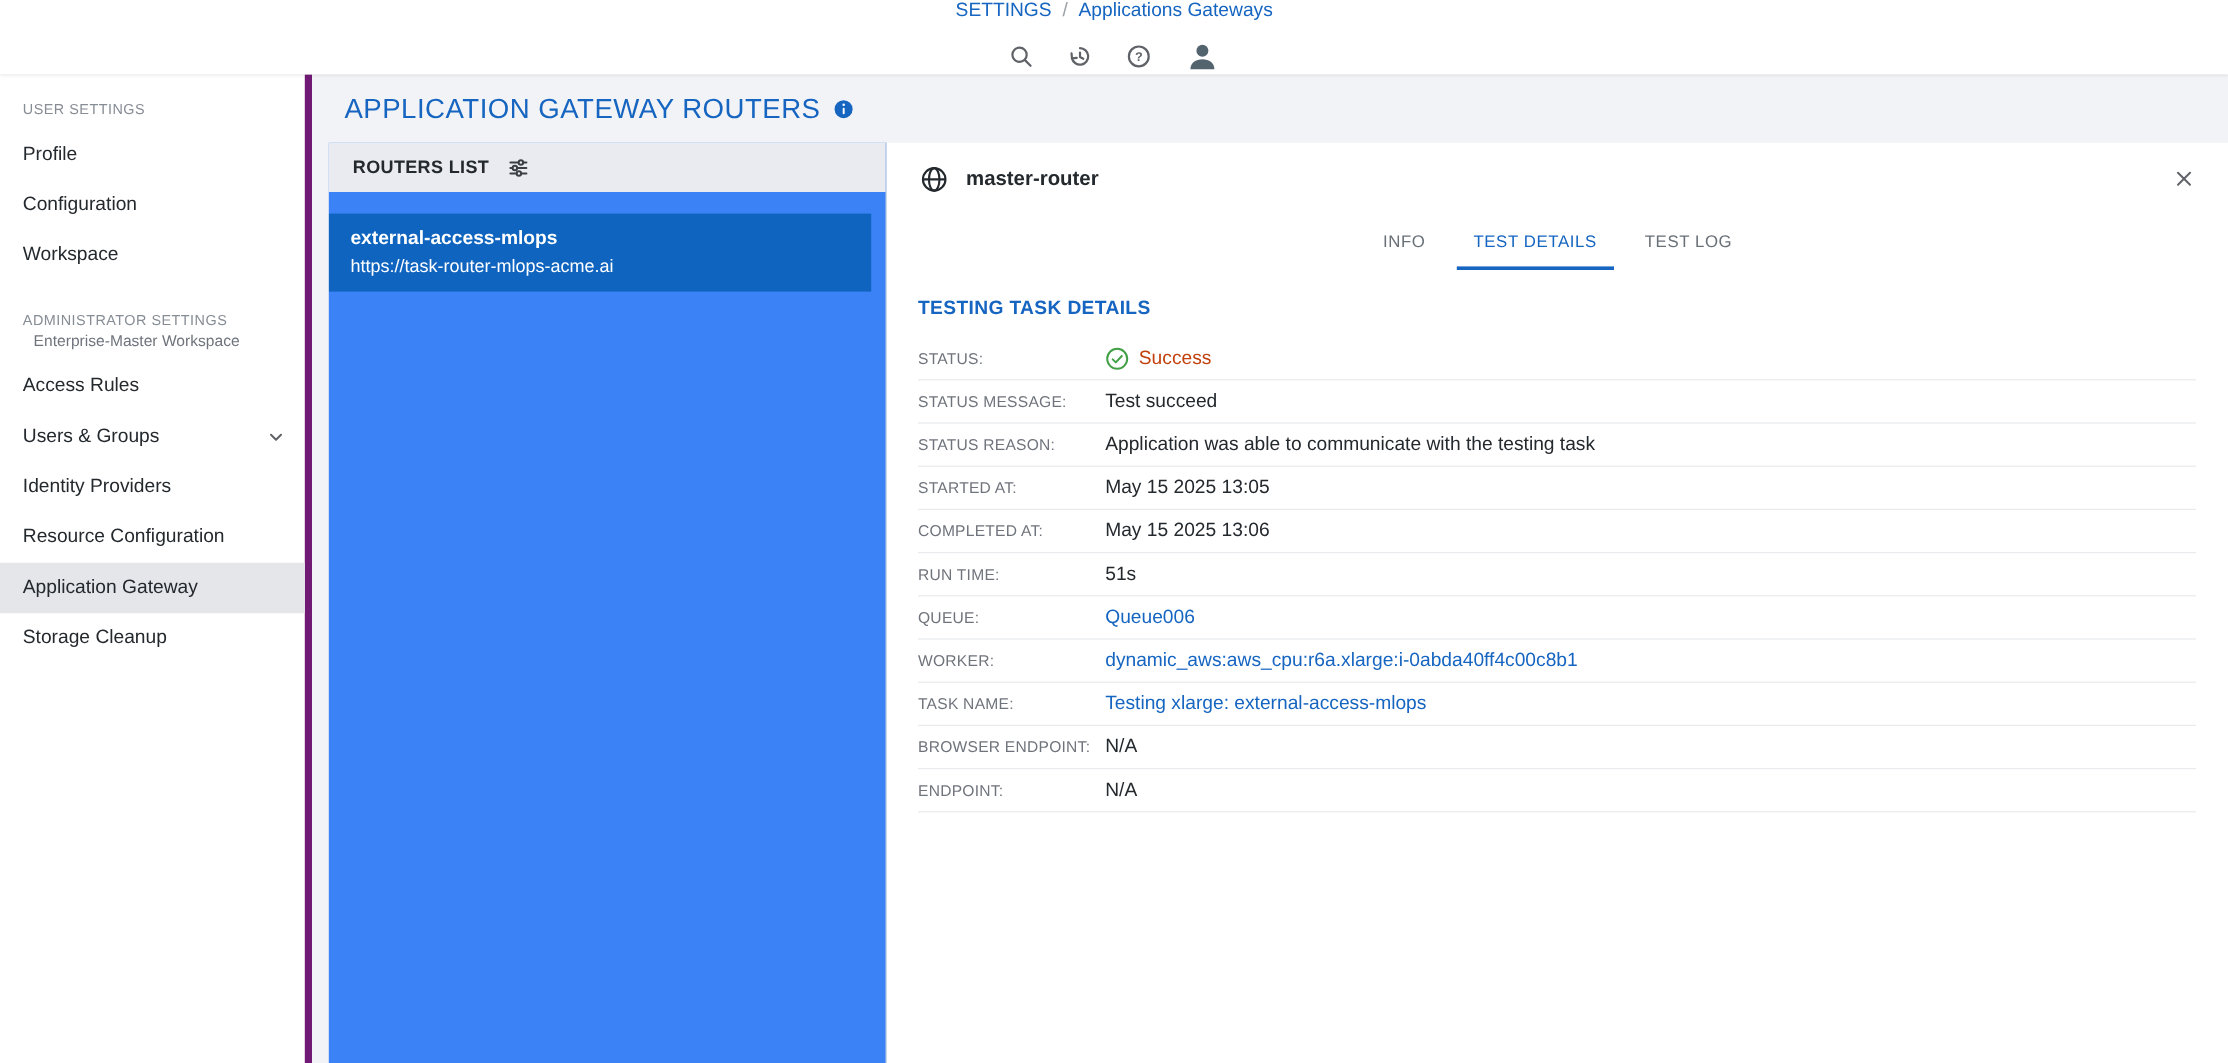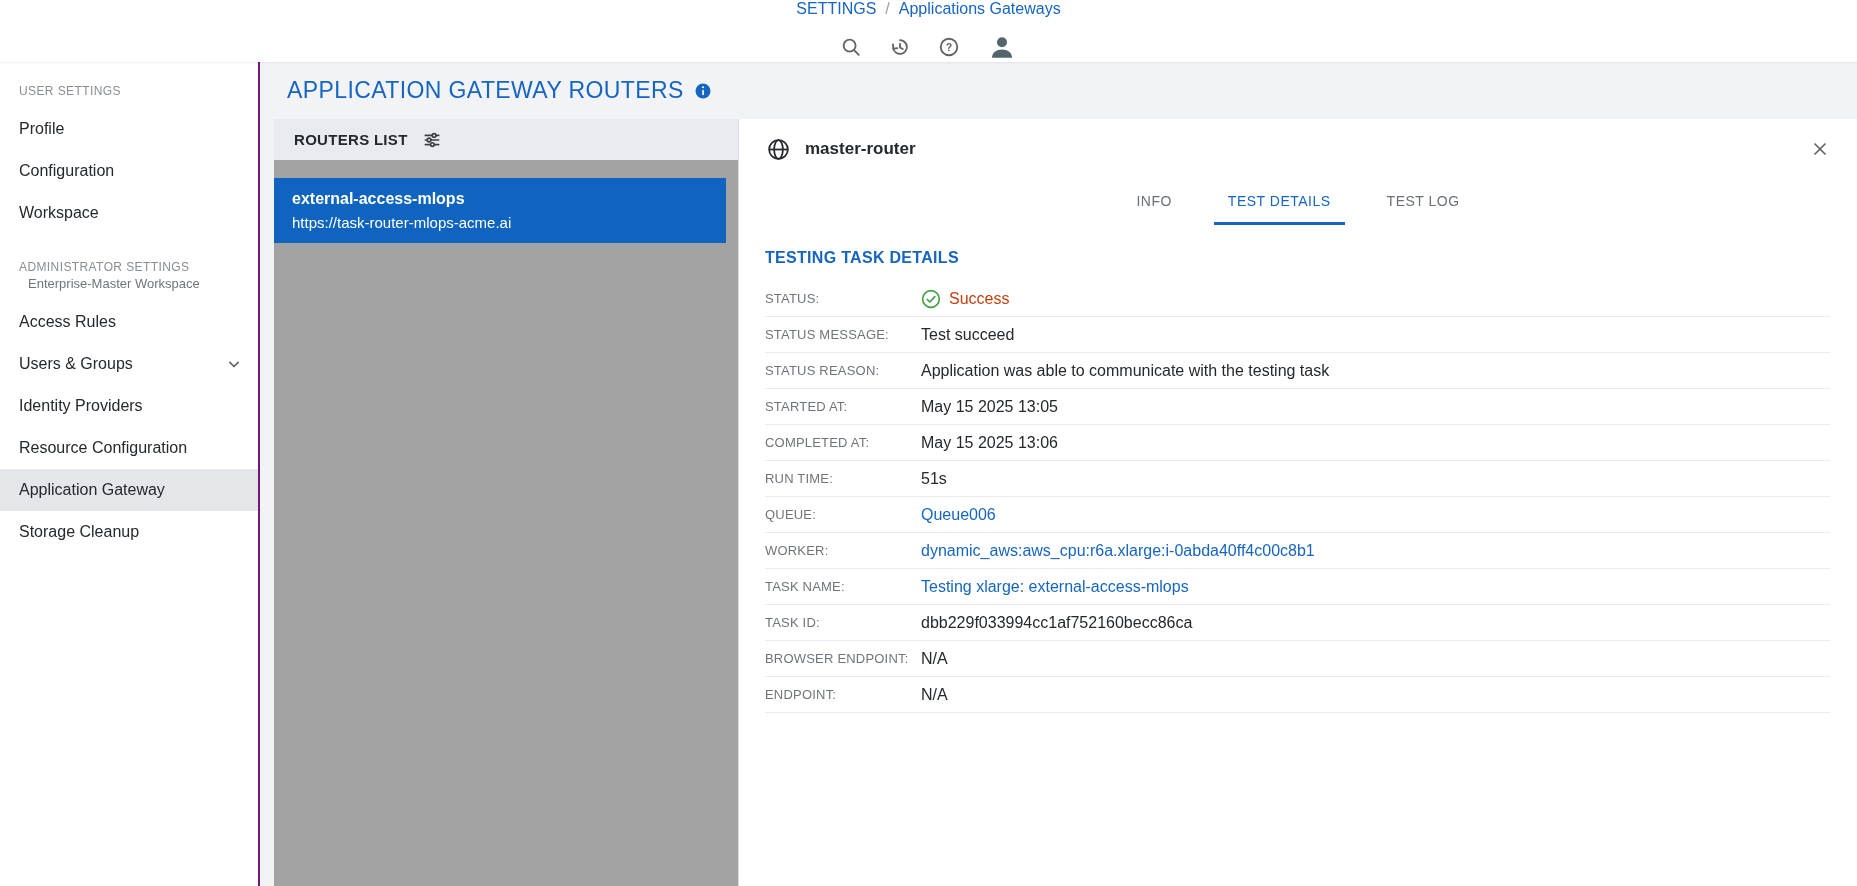--- a/index.html
+++ b/index.html
@@ -21,56 +21,56 @@
   .breadcrumb { display: flex; align-items: center; gap: 9px; font-size: 16px; color: #1665c1; }
   .crumb { cursor: pointer; }
   .crumb-sep { color: #9aa0a6; }
   .topbar-actions { display: flex; align-items: center; gap: 27px; }
   .icon-btn { display: inline-flex; align-items: center; justify-content: center; cursor: pointer; }
 
   
   .shell { display: flex; height: 824px; }
 
   
-  .sidebar { width: 260px; flex-shrink: 0; background: #fff; border-right: 2px solid #701a75; padding-top: 22px; }
+  .sidebar { width: 260px; flex-shrink: 0; background: #fff; border-right: 6px solid #701a75; padding-top: 22px; }
   .side-section-label { font-size: 12px; color: #878d95; letter-spacing: .4px; padding: 0 19px; margin: 0 0 10px; }
   .side-sub-label { font-size: 13px; color: #6f747c; padding-left: 28px; margin: 2px 0 10px; }
   .side-item {
     height: 42px; display: flex; align-items: center; justify-content: space-between;
     padding: 0 14px 0 19px; font-size: 16px; cursor: pointer; color: #24292e;
   }
   .side-item.active { background: #e4e6ea; }
   .side-item-chevron { display: inline-flex; }
   .admin-section { margin-top: 26px; }
 
   
   .main { flex: 1; display: flex; flex-direction: column; min-width: 0; }
   .page-title-row { height: 57px; display: flex; align-items: center; gap: 10px; padding-left: 27px; }
   .page-title { font-size: 23px; font-weight: normal; color: #1665c1; letter-spacing: .4px; }
   .info-icon { display: inline-flex; cursor: pointer; }
 
   .content { flex: 1; display: flex; margin-left: 14px; min-height: 0; }
 
   
-  .routers-panel { width: 465px; flex-shrink: 0; background: #a3a3a3; border-right: 1px solid #d8dbe0; display: flex; flex-direction: column; }
+  .routers-panel { width: 465px; flex-shrink: 0; background: #3b82f6; border-right: 1px solid #d8dbe0; display: flex; flex-direction: column; }
   .routers-header { height: 41px; flex-shrink: 0; background: #e9ebf0; display: flex; align-items: center; gap: 14px; padding: 0 20px; }
   .routers-header-title { font-size: 15px; font-weight: bold; letter-spacing: .3px; }
   .filter-btn { display: inline-flex; cursor: pointer; }
   .routers-list { flex: 1; padding-top: 18px; overflow: hidden; }
   .router-item { margin-right: 12px; padding: 12px 18px; cursor: pointer; }
   .router-item.selected { background: #0f64bf; color: #fff; }
   .router-name { font-size: 16px; font-weight: bold; margin-bottom: 6px; }
   .router-url { font-size: 15px; }
 
   
   .details-panel { flex: 1; min-width: 0; background: #fff; display: flex; flex-direction: column; }
   .details-header { height: 60px; flex-shrink: 0; display: flex; align-items: center; gap: 14px; padding: 0 27px; }
   .details-title { font-size: 17px; font-weight: bold; }
   .details-close { margin-left: auto; cursor: pointer; display: inline-flex; }
-  .tabs-row { display: flex; justify-content: center; gap: 28px; height: 46px; flex-shrink: 0; }
+  .tabs-row { display: flex; justify-content: center; gap: 12px; height: 46px; flex-shrink: 0; }
   .tab {
     display: flex; align-items: center; padding: 0 14px; font-size: 14px; letter-spacing: .5px;
     color: #697077; cursor: pointer; border-bottom: 3px solid transparent;
   }
   .tab.active { color: #1665c1; border-bottom-color: #1665c1; }
   .details-body { flex: 1; padding: 20px 27px 0 26px; overflow: hidden; }
   .section-title { font-size: 16px; font-weight: bold; color: #1665c1; letter-spacing: .3px; margin: 4px 0 14px; }
   .detail-row { display: flex; align-items: center; min-height: 36px; border-bottom: 1px solid #e8eaed; }
   .detail-label { width: 156px; flex-shrink: 0; font-size: 13px; color: #6f747c; letter-spacing: .2px; }
   .detail-value-wrap { display: flex; align-items: center; gap: 8px; min-width: 0; }
@@ -299,27 +299,20 @@
     </div>
   </div>
               <div class="detail-row">
     <div class="detail-label">TASK NAME:</div>
     <div class="detail-value-wrap">
 
       <span class="detail-value link">Testing xlarge: external-access-mlops</span>
     </div>
   </div>
               <div class="detail-row">
-    <div class="detail-label">TASK ID:</div>
-    <div class="detail-value-wrap">
-
-      <span class="detail-value">dbb229f033994cc1af752160becc86ca</span>
-    </div>
-  </div>
-              <div class="detail-row">
     <div class="detail-label">BROWSER ENDPOINT:</div>
     <div class="detail-value-wrap">
 
       <span class="detail-value">N/A</span>
     </div>
   </div>
               <div class="detail-row">
     <div class="detail-label">ENDPOINT:</div>
     <div class="detail-value-wrap">
 

